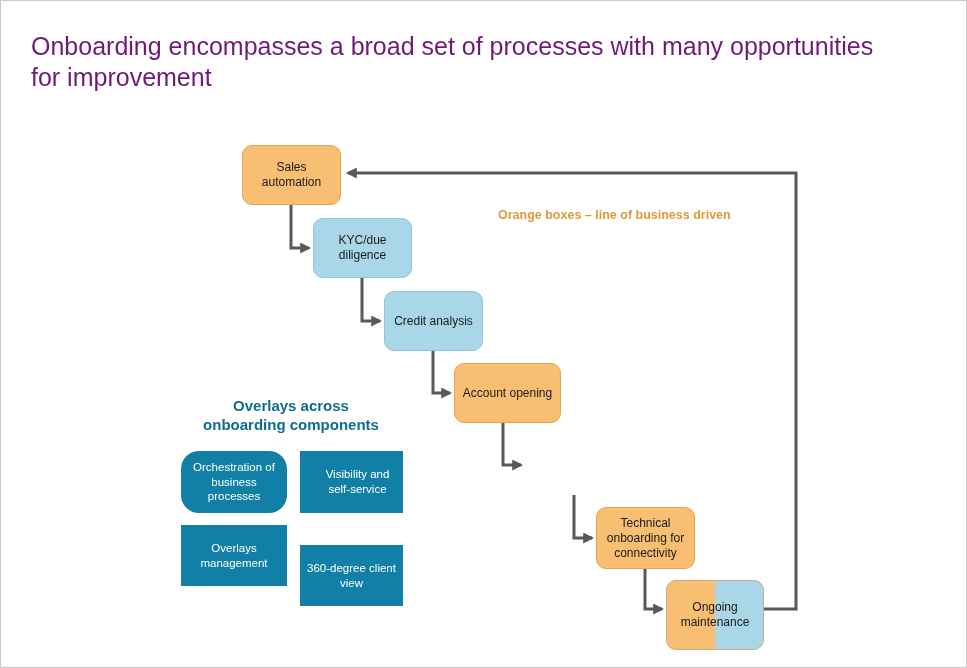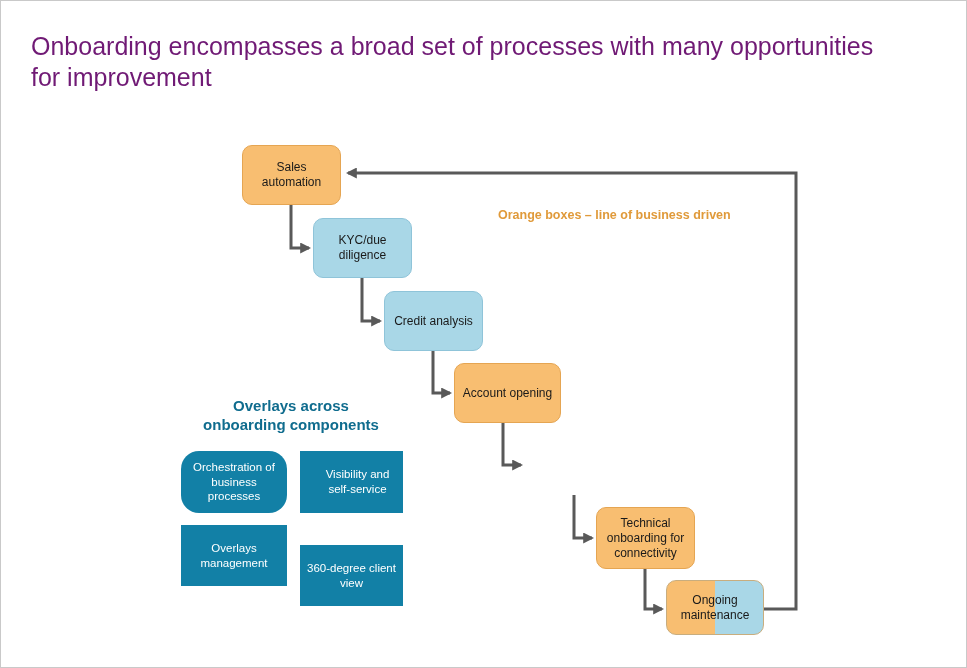--- a/index.html
+++ b/index.html
@@ -115,21 +115,21 @@
 
   <div class="flow-box orange" style="left:453px; top:362px; width:107px; height:60px;">
     <span>Account opening</span>
   </div>
 
 
   <div class="flow-box orange" style="left:595px; top:506px; width:99px; height:62px;">
     <span>Technical onboarding for connectivity</span>
   </div>
 
-  <div class="flow-box split" style="left:665px; top:579px; width:98px; height:55px;">
+  <div class="flow-box split" style="left:665px; top:579px; width:98px; height:70px;">
     <span>Ongoing maintenance</span>
   </div>
 
   <div id="legend-orange" class="legend-line" style="left:497px; top:207px;">Orange boxes – line of business driven</div>
 
 
   <div id="overlays-heading">Overlays across onboarding components</div>
 
   <div class="overlay-box" style="left:180px; top:450px; width:106px; height:62px;border-radius:18px;">
     <span>Orchestration of business processes</span>

